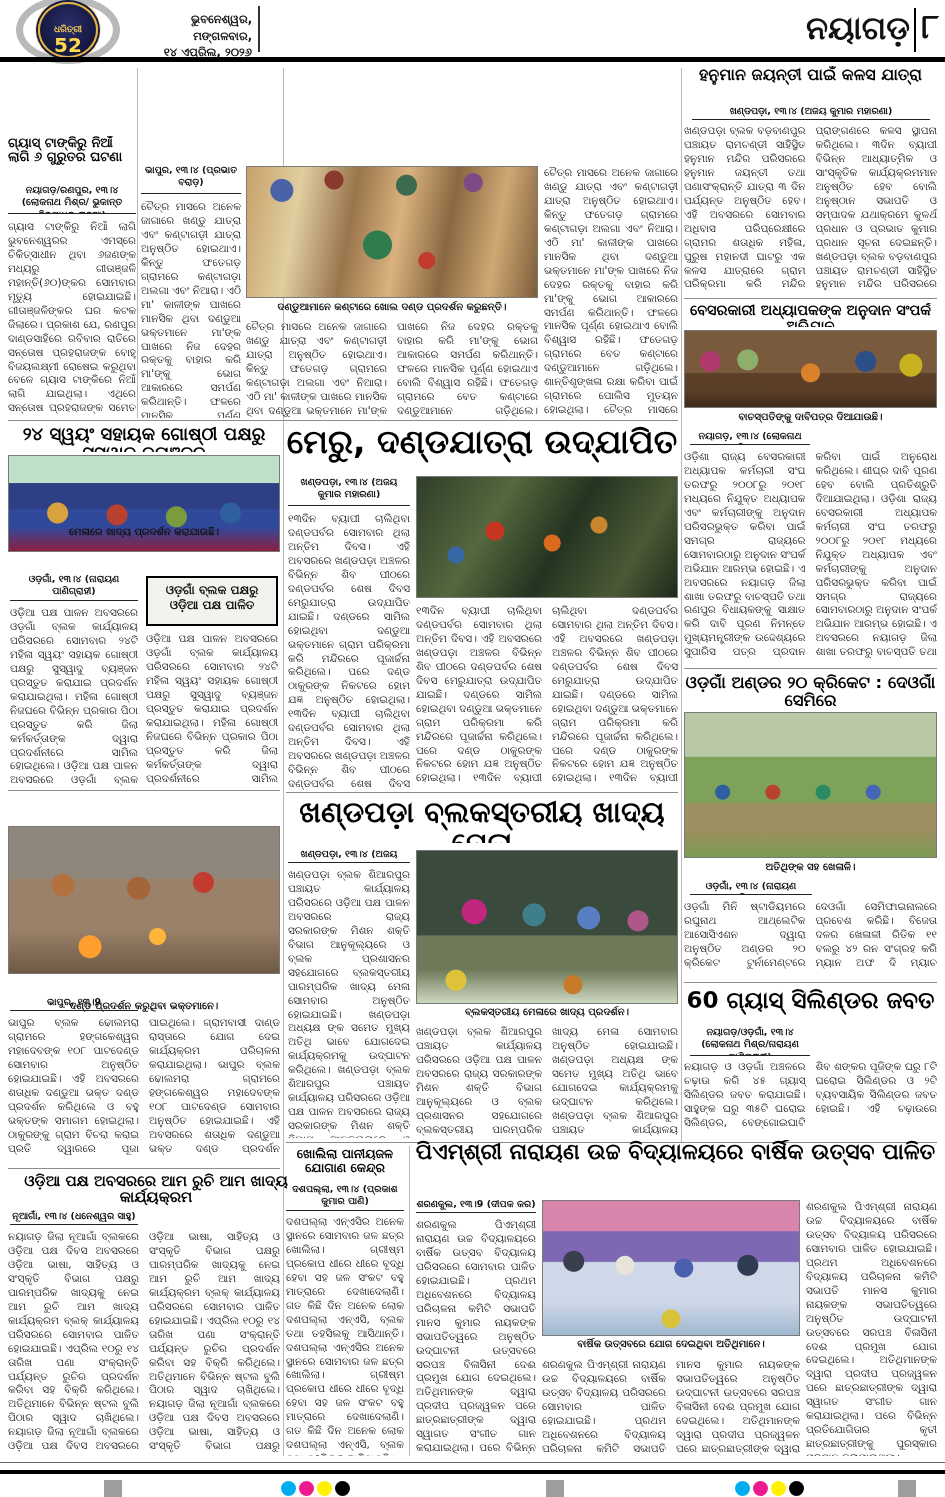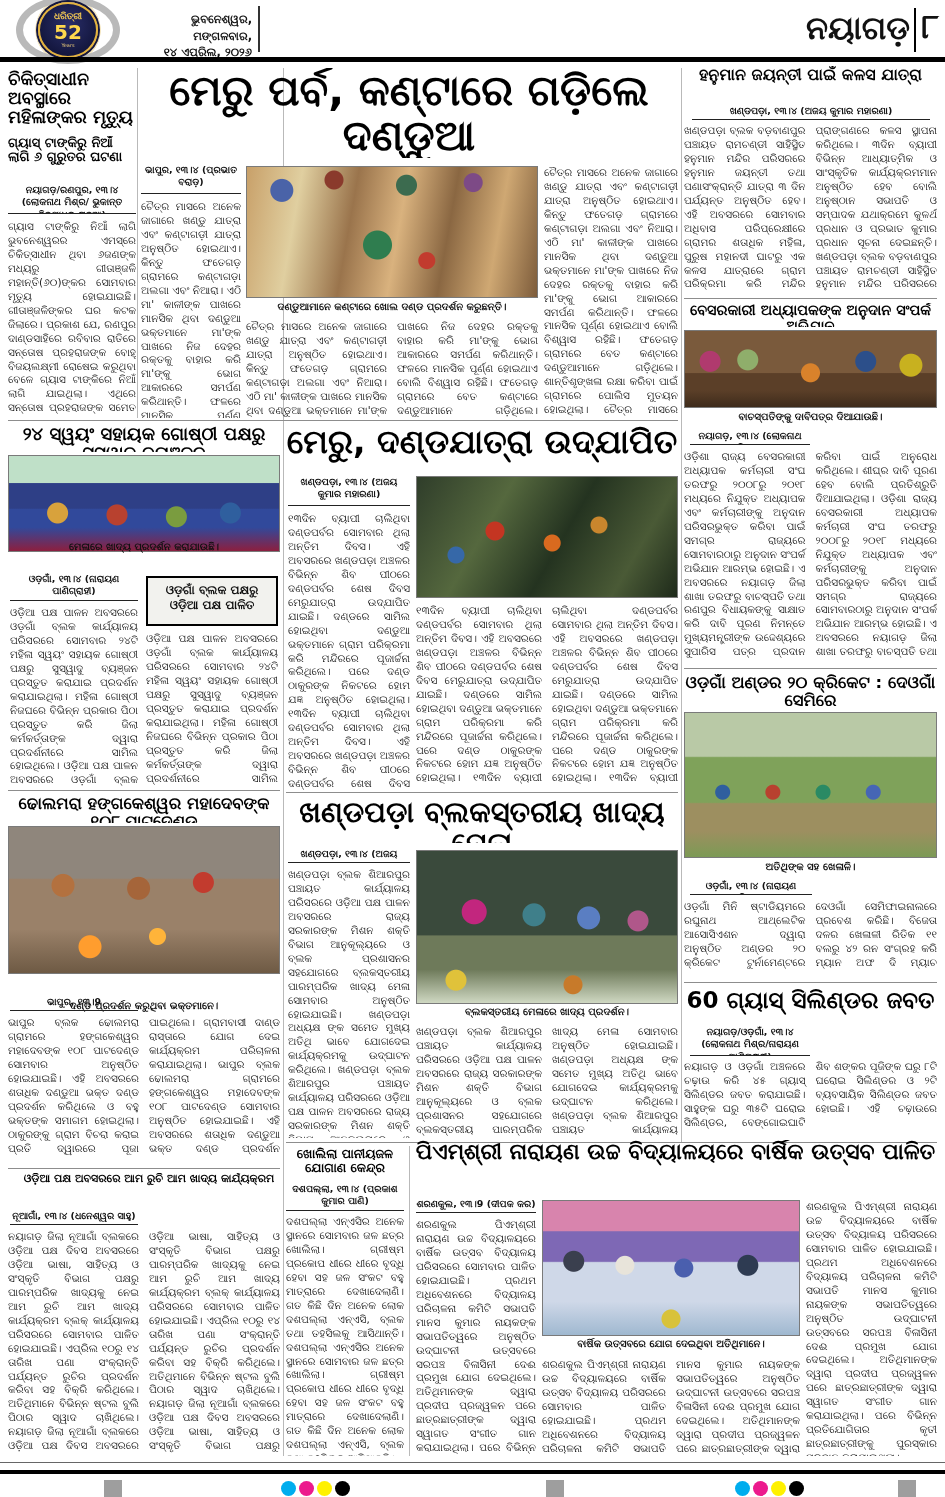--- a/index.html
+++ b/index.html
@@ -12,21 +12,21 @@
   .body-text{font-size:10.5px;line-height:1.33;text-align:justify;overflow:hidden;color:#191919}
   .cols2{column-count:2;column-gap:10px}
   .caption{font-weight:700;font-size:10px;text-align:center;overflow:hidden;white-space:nowrap;text-overflow:ellipsis}
   .photo{overflow:hidden;border:1px solid #7a7a7a}
   .vrule{background:#b9b9b9;width:1px}
   .hrule{background:#8d8d8d;height:1px}
   .thickrule{background:#000}
   
   .logo-ring{position:absolute;left:0;top:-6px;width:104px;height:68px;border-radius:50%;border:7px solid #b9b9b9;background:radial-gradient(circle at 50% 50%,#f0e3bd 0 46%,#d9a93c 47% 58%,#f5e7c2 59% 62%,transparent 63%)}
   .logo-emblem{position:absolute;left:22px;top:0;width:60px;height:56px;border-radius:50%;background:radial-gradient(circle at 50% 40%,#2a2f6b,#14173f 70%);border:2px solid #e3b341;color:#f4c952;text-align:center;box-shadow:0 0 0 2px #14173f}
-  .logo-paper{font-size:9px;font-weight:700;margin-top:7px}
+  .logo-paper{font-size:9px;font-weight:700;margin-top:20px}
   .logo-years{font-size:20px;font-weight:800;line-height:1;color:#ffd84d}
   .logo-sub{font-size:5px;color:#e8c97a}
   .dateline{font-size:11.5px;font-weight:700;text-align:right;line-height:1.45}
   .edition{font-size:32px;font-weight:800;text-align:right;overflow:hidden;white-space:nowrap}
   .pagenum{font-size:34px;font-weight:800;text-align:center;overflow:hidden}
   .boxhead{border:2.5px solid #000;background:#f2f2ee;font-weight:800;text-align:center;overflow:hidden;padding:5px 3px;line-height:1.25}
   
   .ph-danda{background:
     radial-gradient(circle at 12% 18%,#4a63a8 0 11px,rgba(0,0,0,0) 12px),
     radial-gradient(circle at 30% 10%,#8a3a2c 0 9px,rgba(0,0,0,0) 10px),
@@ -106,26 +106,24 @@
   <div class="abs edition" style="left:760px;top:9px;width:150px;height:44px">ନୟାଗଡ଼</div>
   <div class="abs" style="left:914px;top:8px;width:2px;height:44px;background:#000"></div>
   <div class="abs pagenum" style="left:916px;top:6px;width:28px;height:48px">୮</div>
   <div class="abs thickrule" style="left:0;top:57px;width:945px;height:5px"></div>
 
   <div class="abs vrule" style="left:137px;top:68px;height:350px"></div>
   <div class="abs vrule" style="left:283px;top:68px;height:1388px"></div>
   <div class="abs vrule" style="left:681px;top:68px;height:1074px"></div>
   <div class="abs vrule" style="left:409px;top:1146px;height:310px"></div>
 
-  <div class="abs hl" style="left:8px;top:70px;width:128px;height:62px;font-size:17.5px;text-align:left">ଚିକିତ୍ସାଧୀନ ଅବସ୍ଥାରେ ମହିଳାଙ୍କର ମୃତ୍ୟୁ</div>
   <div class="abs hl" style="left:8px;top:136px;width:128px;height:42px;font-size:13px;text-align:left">ଗ୍ୟାସ୍ ଟାଙ୍କିରୁ ନିଆଁ ଲାଗି ୬ ଗୁରୁତର ଘଟଣା</div>
   <div class="abs byline" style="left:8px;top:184px;width:128px;height:30px">ନୟାଗଡ଼/ରଣପୁର, ୧୩।୪ (ଲୋକନାଥ ମିଶ୍ର/ ଭୁକାନ୍ତ ବିଦ୍ୟାଧର ଚାଦୁଆ)</div>
   <div class="abs body-text" style="left:8px;top:220px;width:128px;height:196px">ଗ୍ୟାସ ଟାଙ୍କିରୁ ନିଆଁ ଲାଗି ଭୁବନେଶ୍ୱରର ଏମସ୍‌ରେ ଚିକିତ୍ସାଧୀନ ଥିବା ୬ଜଣଙ୍କ ମଧ୍ୟରୁ ଗୀତାଞ୍ଜଳି ମହାନ୍ତି(୬୦)ଙ୍କର ସୋମବାର ମୃତ୍ୟୁ ହୋଇଯାଇଛି। ଗୀତାଞ୍ଜଳିଙ୍କର ଘର କଟକ ଜିଲାରେ। ପ୍ରକାଶ ଯେ, ରଣପୁର ଦାଣ୍ଡସାହିରେ ରବିବାର ରାତିରେ ସନ୍ତୋଷ ପ୍ରହରାଜଙ୍କ ବୋହୂ ବିଜୟଲକ୍ଷ୍ମୀ ରୋଷେଇ କରୁଥିବା ବେଳେ ଗ୍ୟାସ ଟାଙ୍କିରେ ନିଆଁ ଲାଗି ଯାଇଥିଲା। ଏଥିରେ ସନ୍ତୋଷ ପ୍ରହରାଜଙ୍କ ସମେତ ବୋହୂ ବିଜୟଲକ୍ଷ୍ମୀ, ପୁଅ ଲଳିତ, ଲଳିତଙ୍କ ଶାଶୁ ଗୀତାଞ୍ଜଳି, ଶାଳୀ ନୀତାଶ୍ରୀ ଓ ଘରେ କାମ କରୁଥିବା ଯୁବକ ଅଇଁଠା ବାରିକ ପ୍ରମୁଖ ଅଗ୍ନିଦଗ୍ଧ ହୋଇଥିଲେ।</div>
 
-  <div class="abs hl" style="left:140px;top:68px;width:538px;height:90px;font-size:42px">ମେରୁ ପର୍ବ, କଣ୍ଟାରେ ଗଡ଼ିଲେ ଦଣ୍ଡୁଆ</div>
   <div class="abs byline" style="left:141px;top:164px;width:100px;height:30px">ଭାପୁର, ୧୩।୪ (ପ୍ରଭାତ ବରାଡ଼)</div>
   <div class="abs body-text" style="left:141px;top:200px;width:100px;height:218px">ଚୈତ୍ର ମାସରେ ଅନେକ ଜାଗାରେ ଖଣ୍ଡୁ ଯାତ୍ରା ଏବଂ କଣ୍ଟାଗଡ଼ୀ ଯାତ୍ରା ଅନୁଷ୍ଠିତ ହୋଇଥାଏ। କିନ୍ତୁ ଫତେଗଡ଼ ଗ୍ରାମରେ କଣ୍ଟାଗଡ଼ା ଅଲଗା ଏବଂ ନିଆରା। ଏଠି ମା' କାଳୀଙ୍କ ପାଖରେ ମାନସିକ ଥିବା ଦଣ୍ଡୁଆ ଭକ୍ତମାନେ ମା'ଙ୍କ ପାଖରେ ନିଜ ଦେହର ରକ୍ତକୁ ବାହାର କରି ମା'ଙ୍କୁ ଭୋଗ ଆକାରରେ ସମର୍ପଣ କରିଥାନ୍ତି। ଫଳରେ ମାନସିକ ପୂର୍ଣ୍ଣ ହୋଇଥାଏ ବୋଲି ବିଶ୍ୱାସ ରହିଛି। ଫତେଗଡ଼ ଗ୍ରାମରେ ବେତ କଣ୍ଟାରେ ଦଣ୍ଡୁଆମାନେ ଗଡ଼ିଥିଲେ। ଶାନ୍ତିଶୃଙ୍ଖଳା ରକ୍ଷା କରିବା ପାଇଁ ଗ୍ରାମରେ ପୋଲିସ ମୁତୟନ ହୋଇଥିଲା।</div>
   <div class="abs photo ph-danda" style="left:246px;top:166px;width:292px;height:132px"></div>
   <div class="abs caption" style="left:246px;top:301px;width:292px;height:15px">ଦଣ୍ଡୁଆମାନେ କଣ୍ଟାରେ ଖୋଲ ଦଣ୍ଡ ପ୍ରଦର୍ଶନ କରୁଛନ୍ତି।</div>
   <div class="abs body-text cols2" style="left:246px;top:320px;width:292px;height:98px">ଚୈତ୍ର ମାସରେ ଅନେକ ଜାଗାରେ ଖଣ୍ଡୁ ଯାତ୍ରା ଏବଂ କଣ୍ଟାଗଡ଼ୀ ଯାତ୍ରା ଅନୁଷ୍ଠିତ ହୋଇଥାଏ। କିନ୍ତୁ ଫତେଗଡ଼ ଗ୍ରାମରେ କଣ୍ଟାଗଡ଼ା ଅଲଗା ଏବଂ ନିଆରା। ଏଠି ମା' କାଳୀଙ୍କ ପାଖରେ ମାନସିକ ଥିବା ଦଣ୍ଡୁଆ ଭକ୍ତମାନେ ମା'ଙ୍କ ପାଖରେ ନିଜ ଦେହର ରକ୍ତକୁ ବାହାର କରି ମା'ଙ୍କୁ ଭୋଗ ଆକାରରେ ସମର୍ପଣ କରିଥାନ୍ତି। ଫଳରେ ମାନସିକ ପୂର୍ଣ୍ଣ ହୋଇଥାଏ ବୋଲି ବିଶ୍ୱାସ ରହିଛି। ଫତେଗଡ଼ ଗ୍ରାମରେ ବେତ କଣ୍ଟାରେ ଦଣ୍ଡୁଆମାନେ ଗଡ଼ିଥିଲେ। ଶାନ୍ତିଶୃଙ୍ଖଳା ରକ୍ଷା କରିବା ପାଇଁ ଗ୍ରାମରେ ପୋଲିସ ମୁତୟନ ହୋଇଥିଲା।</div>
   <div class="abs body-text" style="left:544px;top:166px;width:134px;height:252px">ଚୈତ୍ର ମାସରେ ଅନେକ ଜାଗାରେ ଖଣ୍ଡୁ ଯାତ୍ରା ଏବଂ କଣ୍ଟାଗଡ଼ୀ ଯାତ୍ରା ଅନୁଷ୍ଠିତ ହୋଇଥାଏ। କିନ୍ତୁ ଫତେଗଡ଼ ଗ୍ରାମରେ କଣ୍ଟାଗଡ଼ା ଅଲଗା ଏବଂ ନିଆରା। ଏଠି ମା' କାଳୀଙ୍କ ପାଖରେ ମାନସିକ ଥିବା ଦଣ୍ଡୁଆ ଭକ୍ତମାନେ ମା'ଙ୍କ ପାଖରେ ନିଜ ଦେହର ରକ୍ତକୁ ବାହାର କରି ମା'ଙ୍କୁ ଭୋଗ ଆକାରରେ ସମର୍ପଣ କରିଥାନ୍ତି। ଫଳରେ ମାନସିକ ପୂର୍ଣ୍ଣ ହୋଇଥାଏ ବୋଲି ବିଶ୍ୱାସ ରହିଛି। ଫତେଗଡ଼ ଗ୍ରାମରେ ବେତ କଣ୍ଟାରେ ଦଣ୍ଡୁଆମାନେ ଗଡ଼ିଥିଲେ। ଶାନ୍ତିଶୃଙ୍ଖଳା ରକ୍ଷା କରିବା ପାଇଁ ଗ୍ରାମରେ ପୋଲିସ ମୁତୟନ ହୋଇଥିଲା। ଚୈତ୍ର ମାସରେ ଅନେକ ଜାଗାରେ ଖଣ୍ଡୁ ଯାତ୍ରା ଏବଂ କଣ୍ଟାଗଡ଼ୀ ଯାତ୍ରା ଅନୁଷ୍ଠିତ ହୋଇଥାଏ। କିନ୍ତୁ ଫତେଗଡ଼ ଗ୍ରାମରେ କଣ୍ଟାଗଡ଼ା ଅଲଗା ଏବଂ ନିଆରା। ଏଠି ମା' କାଳୀଙ୍କ ପାଖରେ ମାନସିକ ଥିବା ଦଣ୍ଡୁଆ ଭକ୍ତମାନେ ମା'ଙ୍କ ପାଖରେ ନିଜ ଦେହର ରକ୍ତକୁ ବାହାର କରି ମା'ଙ୍କୁ ଭୋଗ ଆକାରରେ ସମର୍ପଣ କରିଥାନ୍ତି। ଫଳରେ ମାନସିକ ପୂର୍ଣ୍ଣ ହୋଇଥାଏ ବୋଲି ବିଶ୍ୱାସ ରହିଛି। ଫତେଗଡ଼ ଗ୍ରାମରେ ବେତ କଣ୍ଟାରେ ଦଣ୍ଡୁଆମାନେ ଗଡ଼ିଥିଲେ। ଶାନ୍ତିଶୃଙ୍ଖଳା ରକ୍ଷା କରିବା ପାଇଁ ଗ୍ରାମରେ ପୋଲିସ ମୁତୟନ ହୋଇଥିଲା।</div>
 
   <div class="abs hl" style="left:684px;top:66px;width:253px;height:36px;font-size:16px">ହନୁମାନ ଜୟନ୍ତୀ ପାଇଁ କଳସ ଯାତ୍ରା</div>
   <div class="abs byline" style="left:692px;top:105px;width:238px;height:15px">ଖଣ୍ଡପଡ଼ା, ୧୩।୪ (ଅଜୟ କୁମାର ମହାରଣା)</div>
   <div class="abs body-text cols2" style="left:684px;top:124px;width:253px;height:170px">ଖଣ୍ଡପଡ଼ା ବ୍ଲକ ବଡ଼ବାଣପୁର ପଞ୍ଚାୟତ ରାମଚଣ୍ଡୀ ସାହିସ୍ଥିତ ହନୁମାନ ମନ୍ଦିର ପରିସରରେ ହନୁମାନ ଜୟନ୍ତୀ ତଥା ପଣାସଂକ୍ରାନ୍ତି ଯାତ୍ରା ୩ ଦିନ ପର୍ଯ୍ୟନ୍ତ ଅନୁଷ୍ଠିତ ହେବ। ଏହି ଅବସରରେ ସୋମବାର ଅଧିବାସ ପରିପ୍ରେକ୍ଷୀରେ ଗ୍ରାମର ଶତାଧିକ ମହିଳା, ପୁରୁଷ ମହାନଦୀ ଘାଟରୁ ଏକ କଳସ ଯାତ୍ରାରେ ଗ୍ରାମ ପରିକ୍ରମା କରି ମନ୍ଦିର ପ୍ରାଙ୍ଗଣରେ କଳସ ସ୍ଥାପନା କରିଥିଲେ। ୩ଦିନ ବ୍ୟାପୀ ବିଭିନ୍ନ ଆଧ୍ୟାତ୍ମିକ ଓ ସାଂସ୍କୃତିକ କାର୍ଯ୍ୟକ୍ରମମାନ ଅନୁଷ୍ଠିତ ହେବ ବୋଲି ଅନୁଷ୍ଠାନ ସଭାପତି ଓ ସମ୍ପାଦକ ଯଥାକ୍ରମେ କୁଳର୍ଥ ପ୍ରଧାନ ଓ ପ୍ରଭାତ କୁମାର ପ୍ରଧାନ ସୂଚନା ଦେଇଛନ୍ତି। ଖଣ୍ଡପଡ଼ା ବ୍ଲକ ବଡ଼ବାଣପୁର ପଞ୍ଚାୟତ ରାମଚଣ୍ଡୀ ସାହିସ୍ଥିତ ହନୁମାନ ମନ୍ଦିର ପରିସରରେ ହନୁମାନ ଜୟନ୍ତୀ ତଥା ପଣାସଂକ୍ରାନ୍ତି ଯାତ୍ରା ୩ ଦିନ ପର୍ଯ୍ୟନ୍ତ ଅନୁଷ୍ଠିତ ହେବ। ଏହି ଅବସରରେ ସୋମବାର ଅଧିବାସ ପରିପ୍ରେକ୍ଷୀରେ ଗ୍ରାମର ଶତାଧିକ ମହିଳା, ପୁରୁଷ ମହାନଦୀ ଘାଟରୁ ଏକ କଳସ ଯାତ୍ରାରେ ଗ୍ରାମ ପରିକ୍ରମା କରି ମନ୍ଦିର ପ୍ରାଙ୍ଗଣରେ କଳସ ସ୍ଥାପନା କରିଥିଲେ। ୩ଦିନ ବ୍ୟାପୀ ବିଭିନ୍ନ ଆଧ୍ୟାତ୍ମିକ ଓ ସାଂସ୍କୃତିକ କାର୍ଯ୍ୟକ୍ରମମାନ ଅନୁଷ୍ଠିତ ହେବ ବୋଲି ଅନୁଷ୍ଠାନ ସଭାପତି ଓ ସମ୍ପାଦକ ଯଥାକ୍ରମେ କୁଳର୍ଥ ପ୍ରଧାନ ଓ ପ୍ରଭାତ କୁମାର ପ୍ରଧାନ ସୂଚନା ଦେଇଛନ୍ତି।</div>
@@ -148,49 +146,48 @@
 
   <div class="abs hrule" style="left:684px;top:982px;width:253px"></div>
 
   <div class="abs hl" style="left:684px;top:988px;width:253px;height:34px;font-size:23px">60 ଗ୍ୟାସ୍ ସିଲିଣ୍ଡର ଜବତ</div>
   <div class="abs byline" style="left:690px;top:1026px;width:120px;height:30px">ନୟାଗଡ଼/ଓଡ଼ଗାଁ, ୧୩।୪ (ଲୋକନାଥ ମିଶ୍ର/ନାରାୟଣ ପାଣିଗ୍ରାହୀ)</div>
   <div class="abs body-text cols2" style="left:684px;top:1060px;width:253px;height:80px">ନୟାଗଡ଼ ଓ ଓଡ଼ଗାଁ ଅଞ୍ଚଳରେ ଚଢ଼ାଉ କରି ୪୫ ଗ୍ୟାସ୍ ସିଲିଣ୍ଡର ଜବତ କରାଯାଇଛି। ସାହୁଙ୍କ ଘରୁ ୩୫ଟି ଘରୋଇ ସିଲିଣ୍ଡର, ବେଙ୍ଗୋଇଘାଟି ଶିବ ଶଙ୍କର ପୂଜିଙ୍କ ଘରୁ ୮ଟି ଘରୋଇ ସିଲିଣ୍ଡର ଓ ୨ଟି ବ୍ୟବସାୟିକ ସିଲିଣ୍ଡର ଜବତ ହୋଇଛି। ଏହି ଚଢ଼ାଉରେ ଯୋଗାଣ ବିଭାଗ ଅଧିକାରୀମାନେ ସାମିଲ ଥିଲେ।</div>
 
   <div class="abs hrule" style="left:8px;top:420px;width:670px"></div>
   <div class="abs hl" style="left:8px;top:424px;width:272px;height:28px;font-size:18px">୨୪ ସ୍ୱୟଂ ସହାୟକ ଗୋଷ୍ଠୀ ପକ୍ଷରୁ ସୁସ୍ୱାଦୁ ବ୍ୟଞ୍ଜନ</div>
   <div class="abs photo ph-shg" style="left:8px;top:455px;width:272px;height:97px"></div>
-  <div class="abs caption" style="left:8px;top:541px;width:272px;height:15px">ମେଳାରେ ଖାଦ୍ୟ ପ୍ରଦର୍ଶନ କରାଯାଉଛି।</div>
+  <div class="abs caption" style="left:8px;top:526px;width:272px;height:15px">ମେଳାରେ ଖାଦ୍ୟ ପ୍ରଦର୍ଶନ କରାଯାଉଛି।</div>
   <div class="abs byline" style="left:10px;top:573px;width:128px;height:28px">ଓଡ଼ଗାଁ, ୧୩।୪ (ନାରାୟଣ ପାଣିଗ୍ରାହୀ)</div>
   <div class="abs boxhead" style="left:146px;top:576px;width:132px;height:50px;font-size:12px">ଓଡ଼ଗାଁ ବ୍ଲକ ପକ୍ଷରୁ ଓଡ଼ିଆ ପକ୍ଷ ପାଳିତ</div>
   <div class="abs body-text" style="left:10px;top:606px;width:128px;height:180px">ଓଡ଼ିଆ ପକ୍ଷ ପାଳନ ଅବସରରେ ଓଡ଼ଗାଁ ବ୍ଲକ କାର୍ଯ୍ୟାଳୟ ପରିସରରେ ସୋମବାର ୨୪ଟି ମହିଳା ସ୍ୱୟଂ ସହାୟକ ଗୋଷ୍ଠୀ ପକ୍ଷରୁ ସୁସ୍ୱାଦୁ ବ୍ୟଞ୍ଜନ ପ୍ରସ୍ତୁତ କରାଯାଇ ପ୍ରଦର୍ଶନ କରାଯାଇଥିଲା। ମହିଳା ଗୋଷ୍ଠୀ ନିଜଘରେ ବିଭିନ୍ନ ପ୍ରକାର ପିଠା ପ୍ରସ୍ତୁତ କରି ଜିଲା କର୍ମକର୍ତ୍ତାଙ୍କ ଦ୍ୱାରା ପ୍ରଦର୍ଶନୀରେ ସାମିଲ ହୋଇଥିଲେ। ଓଡ଼ିଆ ପକ୍ଷ ପାଳନ ଅବସରରେ ଓଡ଼ଗାଁ ବ୍ଲକ କାର୍ଯ୍ୟାଳୟ ପରିସରରେ ସୋମବାର ୨୪ଟି ମହିଳା ସ୍ୱୟଂ ସହାୟକ ଗୋଷ୍ଠୀ ପକ୍ଷରୁ ସୁସ୍ୱାଦୁ ବ୍ୟଞ୍ଜନ ପ୍ରସ୍ତୁତ କରାଯାଇ ପ୍ରଦର୍ଶନ କରାଯାଇଥିଲା। ମହିଳା ଗୋଷ୍ଠୀ ନିଜଘରେ ବିଭିନ୍ନ ପ୍ରକାର ପିଠା ପ୍ରସ୍ତୁତ କରି ଜିଲା କର୍ମକର୍ତ୍ତାଙ୍କ ଦ୍ୱାରା ପ୍ରଦର୍ଶନୀରେ ସାମିଲ ହୋଇଥିଲେ।</div>
   <div class="abs body-text" style="left:146px;top:632px;width:132px;height:154px">ଓଡ଼ିଆ ପକ୍ଷ ପାଳନ ଅବସରରେ ଓଡ଼ଗାଁ ବ୍ଲକ କାର୍ଯ୍ୟାଳୟ ପରିସରରେ ସୋମବାର ୨୪ଟି ମହିଳା ସ୍ୱୟଂ ସହାୟକ ଗୋଷ୍ଠୀ ପକ୍ଷରୁ ସୁସ୍ୱାଦୁ ବ୍ୟଞ୍ଜନ ପ୍ରସ୍ତୁତ କରାଯାଇ ପ୍ରଦର୍ଶନ କରାଯାଇଥିଲା। ମହିଳା ଗୋଷ୍ଠୀ ନିଜଘରେ ବିଭିନ୍ନ ପ୍ରକାର ପିଠା ପ୍ରସ୍ତୁତ କରି ଜିଲା କର୍ମକର୍ତ୍ତାଙ୍କ ଦ୍ୱାରା ପ୍ରଦର୍ଶନୀରେ ସାମିଲ ହୋଇଥିଲେ।</div>
 
   <div class="abs hl" style="left:286px;top:424px;width:392px;height:44px;font-size:33px">ମେରୁ, ଦଣ୍ଡଯାତ୍ରା ଉଦ୍‌ଯାପିତ</div>
   <div class="abs byline" style="left:288px;top:476px;width:122px;height:30px">ଖଣ୍ଡପଡ଼ା, ୧୩।୪ (ଅଜୟ କୁମାର ମହାରଣା)</div>
   <div class="abs body-text" style="left:288px;top:512px;width:122px;height:278px">୧୩ଦିନ ବ୍ୟାପୀ ଚାଲିଥିବା ଦଣ୍ଡପର୍ବର ସୋମବାର ଥିଲା ଅନ୍ତିମ ଦିବସ। ଏହି ଅବସରରେ ଖଣ୍ଡପଡ଼ା ଅଞ୍ଚଳର ବିଭିନ୍ନ ଶିବ ପୀଠରେ ଦଣ୍ଡପର୍ବର ଶେଷ ଦିବସ ମେରୁଯାତ୍ରା ଉଦ୍‌ଯାପିତ ଯାଇଛି। ଦଣ୍ଡରେ ସାମିଲ ହୋଇଥିବା ଦଣ୍ଡୁଆ ଭକ୍ତମାନେ ଗ୍ରାମ ପରିକ୍ରମା କରି ମନ୍ଦିରରେ ପୂଜାର୍ଚ୍ଚନା କରିଥିଲେ। ପରେ ଦଣ୍ଡ ଠାକୁରଙ୍କ ନିକଟରେ ହୋମ ଯଜ୍ଞ ଅନୁଷ୍ଠିତ ହୋଇଥିଲା। ୧୩ଦିନ ବ୍ୟାପୀ ଚାଲିଥିବା ଦଣ୍ଡପର୍ବର ସୋମବାର ଥିଲା ଅନ୍ତିମ ଦିବସ। ଏହି ଅବସରରେ ଖଣ୍ଡପଡ଼ା ଅଞ୍ଚଳର ବିଭିନ୍ନ ଶିବ ପୀଠରେ ଦଣ୍ଡପର୍ବର ଶେଷ ଦିବସ ମେରୁଯାତ୍ରା ଉଦ୍‌ଯାପିତ ଯାଇଛି। ଦଣ୍ଡରେ ସାମିଲ ହୋଇଥିବା ଦଣ୍ଡୁଆ ଭକ୍ତମାନେ ଗ୍ରାମ ପରିକ୍ରମା କରି ମନ୍ଦିରରେ ପୂଜାର୍ଚ୍ଚନା କରିଥିଲେ। ପରେ ଦଣ୍ଡ ଠାକୁରଙ୍କ ନିକଟରେ ହୋମ ଯଜ୍ଞ ଅନୁଷ୍ଠିତ ହୋଇଥିଲା।</div>
   <div class="abs photo ph-meru" style="left:416px;top:476px;width:262px;height:122px"></div>
   <div class="abs body-text cols2" style="left:416px;top:604px;width:262px;height:186px">୧୩ଦିନ ବ୍ୟାପୀ ଚାଲିଥିବା ଦଣ୍ଡପର୍ବର ସୋମବାର ଥିଲା ଅନ୍ତିମ ଦିବସ। ଏହି ଅବସରରେ ଖଣ୍ଡପଡ଼ା ଅଞ୍ଚଳର ବିଭିନ୍ନ ଶିବ ପୀଠରେ ଦଣ୍ଡପର୍ବର ଶେଷ ଦିବସ ମେରୁଯାତ୍ରା ଉଦ୍‌ଯାପିତ ଯାଇଛି। ଦଣ୍ଡରେ ସାମିଲ ହୋଇଥିବା ଦଣ୍ଡୁଆ ଭକ୍ତମାନେ ଗ୍ରାମ ପରିକ୍ରମା କରି ମନ୍ଦିରରେ ପୂଜାର୍ଚ୍ଚନା କରିଥିଲେ। ପରେ ଦଣ୍ଡ ଠାକୁରଙ୍କ ନିକଟରେ ହୋମ ଯଜ୍ଞ ଅନୁଷ୍ଠିତ ହୋଇଥିଲା। ୧୩ଦିନ ବ୍ୟାପୀ ଚାଲିଥିବା ଦଣ୍ଡପର୍ବର ସୋମବାର ଥିଲା ଅନ୍ତିମ ଦିବସ। ଏହି ଅବସରରେ ଖଣ୍ଡପଡ଼ା ଅଞ୍ଚଳର ବିଭିନ୍ନ ଶିବ ପୀଠରେ ଦଣ୍ଡପର୍ବର ଶେଷ ଦିବସ ମେରୁଯାତ୍ରା ଉଦ୍‌ଯାପିତ ଯାଇଛି। ଦଣ୍ଡରେ ସାମିଲ ହୋଇଥିବା ଦଣ୍ଡୁଆ ଭକ୍ତମାନେ ଗ୍ରାମ ପରିକ୍ରମା କରି ମନ୍ଦିରରେ ପୂଜାର୍ଚ୍ଚନା କରିଥିଲେ। ପରେ ଦଣ୍ଡ ଠାକୁରଙ୍କ ନିକଟରେ ହୋମ ଯଜ୍ଞ ଅନୁଷ୍ଠିତ ହୋଇଥିଲା। ୧୩ଦିନ ବ୍ୟାପୀ ଚାଲିଥିବା ଦଣ୍ଡପର୍ବର ସୋମବାର ଥିଲା ଅନ୍ତିମ ଦିବସ। ଏହି ଅବସରରେ ଖଣ୍ଡପଡ଼ା ଅଞ୍ଚଳର ବିଭିନ୍ନ ଶିବ ପୀଠରେ ଦଣ୍ଡପର୍ବର ଶେଷ ଦିବସ ମେରୁଯାତ୍ରା ଉଦ୍‌ଯାପିତ ଯାଇଛି। ଦଣ୍ଡରେ ସାମିଲ ହୋଇଥିବା ଦଣ୍ଡୁଆ ଭକ୍ତମାନେ ଗ୍ରାମ ପରିକ୍ରମା କରି ମନ୍ଦିରରେ ପୂଜାର୍ଚ୍ଚନା କରିଥିଲେ। ପରେ ଦଣ୍ଡ ଠାକୁରଙ୍କ ନିକଟରେ ହୋମ ଯଜ୍ଞ ଅନୁଷ୍ଠିତ ହୋଇଥିଲା।</div>
 
   <div class="abs hrule" style="left:8px;top:790px;width:272px"></div>
-  <div class="abs hl" style="left:8px;top:795px;width:272px;height:28px;font-size:16.5px">ଢୋଲମରା ହଙ୍ଗକେଶ୍ୱର ମହାଦେବଙ୍କ ୧୦୮ ପାଟଦେଣ୍ଡ</div>
   <div class="abs photo ph-fire" style="left:8px;top:826px;width:272px;height:148px"></div>
   <div class="abs caption" style="left:8px;top:1000px;width:272px;height:15px">ଦଣ୍ଡ ପ୍ରଦର୍ଶନ କରୁଥିବା ଭକ୍ତମାନେ।</div>
   <div class="abs byline" style="left:10px;top:996px;width:128px;height:15px">ଭାପୁର, ୧୩।9</div>
   <div class="abs body-text cols2" style="left:8px;top:1016px;width:272px;height:150px">ଭାପୁର ବ୍ଲକ ଢୋଲମରା ଗ୍ରାମରେ ହଙ୍ଗକେଶ୍ୱର ମହାଦେବଙ୍କ ୧୦୮ ପାଟଦେଣ୍ଡ ସୋମବାର ଅନୁଷ୍ଠିତ ହୋଇଯାଇଛି। ଏହି ଅବସରରେ ଶତାଧିକ ଦଣ୍ଡୁଆ ଭକ୍ତ ଦଣ୍ଡ ପ୍ରଦର୍ଶନ କରିଥିଲେ ଓ ବହୁ ଭକ୍ତଙ୍କ ସମାଗମ ହୋଇଥିଲା। ଠାକୁରଙ୍କୁ ଗ୍ରାମ ବିଚରା କରାଇ ପ୍ରତି ଦ୍ୱାରରେ ପୂଜା ପାଇଥିଲେ। ଗ୍ରାମବାସୀ ଦାଣ୍ଡ ରାସ୍ତାରେ ଯୋଗ ଦେଇ କାର୍ଯ୍ୟକ୍ରମ ପରିଚାଳନା କରାଯାଇଥିଲା। ଭାପୁର ବ୍ଲକ ଢୋଲମରା ଗ୍ରାମରେ ହଙ୍ଗକେଶ୍ୱର ମହାଦେବଙ୍କ ୧୦୮ ପାଟଦେଣ୍ଡ ସୋମବାର ଅନୁଷ୍ଠିତ ହୋଇଯାଇଛି। ଏହି ଅବସରରେ ଶତାଧିକ ଦଣ୍ଡୁଆ ଭକ୍ତ ଦଣ୍ଡ ପ୍ରଦର୍ଶନ କରିଥିଲେ ଓ ବହୁ ଭକ୍ତଙ୍କ ସମାଗମ ହୋଇଥିଲା। ଠାକୁରଙ୍କୁ ଗ୍ରାମ ବିଚରା କରାଇ ପ୍ରତି ଦ୍ୱାରରେ ପୂଜା ପାଇଥିଲେ। ଗ୍ରାମବାସୀ ଦାଣ୍ଡ ରାସ୍ତାରେ ଯୋଗ ଦେଇ କାର୍ଯ୍ୟକ୍ରମ ପରିଚାଳନା କରାଯାଇଥିଲା।</div>
 
   <div class="abs hrule" style="left:286px;top:792px;width:392px"></div>
   <div class="abs hl" style="left:286px;top:797px;width:392px;height:46px;font-size:29px">ଖଣ୍ଡପଡ଼ା ବ୍ଲକସ୍ତରୀୟ ଖାଦ୍ୟ ମେଳା</div>
   <div class="abs byline" style="left:288px;top:848px;width:122px;height:15px">ଖଣ୍ଡପଡ଼ା, ୧୩।୪ (ଅଜୟ କୁମାର ମହାରଣା)</div>
   <div class="abs body-text" style="left:288px;top:868px;width:122px;height:270px">ଖଣ୍ଡପଡ଼ା ବ୍ଲକ ଶିଆରପୁର ପଞ୍ଚାୟତ କାର୍ଯ୍ୟାଳୟ ପରିସରରେ ଓଡ଼ିଆ ପକ୍ଷ ପାଳନ ଅବସରରେ ରାଜ୍ୟ ସରକାରଙ୍କ ମିଶନ ଶକ୍ତି ବିଭାଗ ଆନୁକୂଲ୍ୟରେ ଓ ବ୍ଲକ ପ୍ରଶାସନର ସହଯୋଗରେ ବ୍ଲକସ୍ତରୀୟ ପାରମ୍ପରିକ ଖାଦ୍ୟ ମେଳା ସୋମବାର ଅନୁଷ୍ଠିତ ହୋଇଯାଇଛି। ଖଣ୍ଡପଡ଼ା ଅଧ୍ୟକ୍ଷ ଙ୍କ ସମେତ ମୁଖ୍ୟ ଅତିଥି ଭାବେ ଯୋଗଦେଇ କାର୍ଯ୍ୟକ୍ରମକୁ ଉଦ୍‌ଘାଟନ କରିଥିଲେ। ଖଣ୍ଡପଡ଼ା ବ୍ଲକ ଶିଆରପୁର ପଞ୍ଚାୟତ କାର୍ଯ୍ୟାଳୟ ପରିସରରେ ଓଡ଼ିଆ ପକ୍ଷ ପାଳନ ଅବସରରେ ରାଜ୍ୟ ସରକାରଙ୍କ ମିଶନ ଶକ୍ତି ବିଭାଗ ଆନୁକୂଲ୍ୟରେ ଓ ବ୍ଲକ ପ୍ରଶାସନର ସହଯୋଗରେ ବ୍ଲକସ୍ତରୀୟ ପାରମ୍ପରିକ ଖାଦ୍ୟ ମେଳା ସୋମବାର ଅନୁଷ୍ଠିତ ହୋଇଯାଇଛି। ଖଣ୍ଡପଡ଼ା ଅଧ୍ୟକ୍ଷ ଙ୍କ ସମେତ ମୁଖ୍ୟ ଅତିଥି ଭାବେ ଯୋଗଦେଇ କାର୍ଯ୍ୟକ୍ରମକୁ ଉଦ୍‌ଘାଟନ କରିଥିଲେ।</div>
   <div class="abs photo ph-food" style="left:416px;top:850px;width:262px;height:154px"></div>
   <div class="abs caption" style="left:416px;top:1006px;width:262px;height:15px">ବ୍ଲକସ୍ତରୀୟ ମେଳାରେ ଖାଦ୍ୟ ପ୍ରଦର୍ଶନ।</div>
   <div class="abs body-text cols2" style="left:416px;top:1025px;width:262px;height:113px">ଖଣ୍ଡପଡ଼ା ବ୍ଲକ ଶିଆରପୁର ପଞ୍ଚାୟତ କାର୍ଯ୍ୟାଳୟ ପରିସରରେ ଓଡ଼ିଆ ପକ୍ଷ ପାଳନ ଅବସରରେ ରାଜ୍ୟ ସରକାରଙ୍କ ମିଶନ ଶକ୍ତି ବିଭାଗ ଆନୁକୂଲ୍ୟରେ ଓ ବ୍ଲକ ପ୍ରଶାସନର ସହଯୋଗରେ ବ୍ଲକସ୍ତରୀୟ ପାରମ୍ପରିକ ଖାଦ୍ୟ ମେଳା ସୋମବାର ଅନୁଷ୍ଠିତ ହୋଇଯାଇଛି। ଖଣ୍ଡପଡ଼ା ଅଧ୍ୟକ୍ଷ ଙ୍କ ସମେତ ମୁଖ୍ୟ ଅତିଥି ଭାବେ ଯୋଗଦେଇ କାର୍ଯ୍ୟକ୍ରମକୁ ଉଦ୍‌ଘାଟନ କରିଥିଲେ। ଖଣ୍ଡପଡ଼ା ବ୍ଲକ ଶିଆରପୁର ପଞ୍ଚାୟତ କାର୍ଯ୍ୟାଳୟ ପରିସରରେ ଓଡ଼ିଆ ପକ୍ଷ ପାଳନ ଅବସରରେ ରାଜ୍ୟ ସରକାରଙ୍କ ମିଶନ ଶକ୍ତି ବିଭାଗ ଆନୁକୂଲ୍ୟରେ ଓ ବ୍ଲକ ପ୍ରଶାସନର ସହଯୋଗରେ ବ୍ଲକସ୍ତରୀୟ ପାରମ୍ପରିକ ଖାଦ୍ୟ ମେଳା ସୋମବାର ଅନୁଷ୍ଠିତ ହୋଇଯାଇଛି। ଖଣ୍ଡପଡ଼ା ଅଧ୍ୟକ୍ଷ ଙ୍କ ସମେତ ମୁଖ୍ୟ ଅତିଥି ଭାବେ ଯୋଗଦେଇ କାର୍ଯ୍ୟକ୍ରମକୁ ଉଦ୍‌ଘାଟନ କରିଥିଲେ।</div>
 
   <div class="abs hrule" style="left:8px;top:1168px;width:272px"></div>
-  <div class="abs hl" style="left:13px;top:1173px;width:272px;height:32px;font-size:11px">ଓଡ଼ିଆ ପକ୍ଷ ଅବସରରେ ଆମ ରୁଚି ଆମ ଖାଦ୍ୟ କାର୍ଯ୍ୟକ୍ରମ</div>
+  <div class="abs hl" style="left:20px;top:1173px;width:272px;height:32px;font-size:15px">ଓଡ଼ିଆ ପକ୍ଷ ଅବସରରେ ଆମ ରୁଚି ଆମ ଖାଦ୍ୟ କାର୍ଯ୍ୟକ୍ରମ</div>
   <div class="abs byline" style="left:10px;top:1210px;width:128px;height:15px">ନୂଆଗାଁ, ୧୩।୪ (ଧନେଶ୍ୱର ସାହୁ)</div>
   <div class="abs body-text cols2" style="left:8px;top:1230px;width:272px;height:226px">ନୟାଗଡ଼ ଜିଲା ନୂଆଗାଁ ବ୍ଲକରେ ଓଡ଼ିଆ ପକ୍ଷ ଦିବସ ଅବସରରେ ଓଡ଼ିଆ ଭାଷା, ସାହିତ୍ୟ ଓ ସଂସ୍କୃତି ବିଭାଗ ପକ୍ଷରୁ ପାରମ୍ପରିକ ଖାଦ୍ୟକୁ ନେଇ ଆମ ରୁଚି ଆମ ଖାଦ୍ୟ କାର୍ଯ୍ୟକ୍ରମ ବ୍ଲକ୍ କାର୍ଯ୍ୟାଳୟ ପରିସରରେ ସୋମବାର ପାଳିତ ହୋଇଯାଇଛି। ଏପ୍ରିଲ ୧୦ରୁ ୧୪ ତାରିଖ ପଣା ସଂକ୍ରାନ୍ତି ପର୍ଯ୍ୟନ୍ତ ରୁଚିର ପ୍ରଦର୍ଶନ କରିବା ସହ ବିକ୍ରି କରିଥିଲେ। ଅତିଥିମାନେ ବିଭିନ୍ନ ଷ୍ଟଲ ବୁଲି ପିଠାର ସ୍ୱାଦ ଚାଖିଥିଲେ। ନୟାଗଡ଼ ଜିଲା ନୂଆଗାଁ ବ୍ଲକରେ ଓଡ଼ିଆ ପକ୍ଷ ଦିବସ ଅବସରରେ ଓଡ଼ିଆ ଭାଷା, ସାହିତ୍ୟ ଓ ସଂସ୍କୃତି ବିଭାଗ ପକ୍ଷରୁ ପାରମ୍ପରିକ ଖାଦ୍ୟକୁ ନେଇ ଆମ ରୁଚି ଆମ ଖାଦ୍ୟ କାର୍ଯ୍ୟକ୍ରମ ବ୍ଲକ୍ କାର୍ଯ୍ୟାଳୟ ପରିସରରେ ସୋମବାର ପାଳିତ ହୋଇଯାଇଛି। ଏପ୍ରିଲ ୧୦ରୁ ୧୪ ତାରିଖ ପଣା ସଂକ୍ରାନ୍ତି ପର୍ଯ୍ୟନ୍ତ ରୁଚିର ପ୍ରଦର୍ଶନ କରିବା ସହ ବିକ୍ରି କରିଥିଲେ। ଅତିଥିମାନେ ବିଭିନ୍ନ ଷ୍ଟଲ ବୁଲି ପିଠାର ସ୍ୱାଦ ଚାଖିଥିଲେ। ନୟାଗଡ଼ ଜିଲା ନୂଆଗାଁ ବ୍ଲକରେ ଓଡ଼ିଆ ପକ୍ଷ ଦିବସ ଅବସରରେ ଓଡ଼ିଆ ଭାଷା, ସାହିତ୍ୟ ଓ ସଂସ୍କୃତି ବିଭାଗ ପକ୍ଷରୁ ପାରମ୍ପରିକ ଖାଦ୍ୟକୁ ନେଇ ଆମ ରୁଚି ଆମ ଖାଦ୍ୟ କାର୍ଯ୍ୟକ୍ରମ ବ୍ଲକ୍ କାର୍ଯ୍ୟାଳୟ ପରିସରରେ ସୋମବାର ପାଳିତ ହୋଇଯାଇଛି। ଏପ୍ରିଲ ୧୦ରୁ ୧୪ ତାରିଖ ପଣା ସଂକ୍ରାନ୍ତି ପର୍ଯ୍ୟନ୍ତ ରୁଚିର ପ୍ରଦର୍ଶନ କରିବା ସହ ବିକ୍ରି କରିଥିଲେ। ଅତିଥିମାନେ ବିଭିନ୍ନ ଷ୍ଟଲ ବୁଲି ପିଠାର ସ୍ୱାଦ ଚାଖିଥିଲେ।</div>
 
   <div class="abs hrule" style="left:286px;top:1142px;width:651px"></div>
   <div class="abs hl" style="left:286px;top:1147px;width:118px;height:32px;font-size:12.5px">ଖୋଲିଲା ପାନୀୟଜଳ ଯୋଗାଣ କେନ୍ଦ୍ର</div>
   <div class="abs byline" style="left:286px;top:1183px;width:118px;height:28px">ଦଶପଲ୍ଲା, ୧୩।୪ (ପ୍ରକାଶ କୁମାର ପାଣି)</div>
   <div class="abs body-text" style="left:286px;top:1215px;width:118px;height:241px">ଦଶପଲ୍ଲା ଏନ୍‌ଏସିର ଅନେକ ସ୍ଥାନରେ ସୋମବାର ଜଳ ଛତ୍ର ଖୋଲିଲା। ଗ୍ରୀଷ୍ମ ପ୍ରକୋପ ଧୀରେ ଧୀରେ ବୃଦ୍ଧି ହେବା ସହ ଜଳ ସଂକଟ ବହୁ ମାତ୍ରାରେ ଦେଖାଦେଲାଣି। ଗତ କିଛି ଦିନ ଅନେକ ଲୋକ ଦଶପଲ୍ଲା ଏନ୍‌ଏସି, ବ୍ଲକ ତଥା ତହସିଲକୁ ଆସିଥାନ୍ତି। ଦଶପଲ୍ଲା ଏନ୍‌ଏସିର ଅନେକ ସ୍ଥାନରେ ସୋମବାର ଜଳ ଛତ୍ର ଖୋଲିଲା। ଗ୍ରୀଷ୍ମ ପ୍ରକୋପ ଧୀରେ ଧୀରେ ବୃଦ୍ଧି ହେବା ସହ ଜଳ ସଂକଟ ବହୁ ମାତ୍ରାରେ ଦେଖାଦେଲାଣି। ଗତ କିଛି ଦିନ ଅନେକ ଲୋକ ଦଶପଲ୍ଲା ଏନ୍‌ଏସି, ବ୍ଲକ ତଥା ତହସିଲକୁ ଆସିଥାନ୍ତି।</div>
 
   <div class="abs hl" style="left:414px;top:1140px;width:523px;height:48px;font-size:22px">ପିଏମ୍‌ଶ୍ରୀ ନାରାୟଣ ଉଚ୍ଚ ବିଦ୍ୟାଳୟରେ ବାର୍ଷିକ ଉତ୍ସବ ପାଳିତ</div>
   <div class="abs byline" style="left:416px;top:1198px;width:120px;height:15px">ଶରଣକୁଲ, ୧୩।9 (ଦୀପକ କର)</div>

